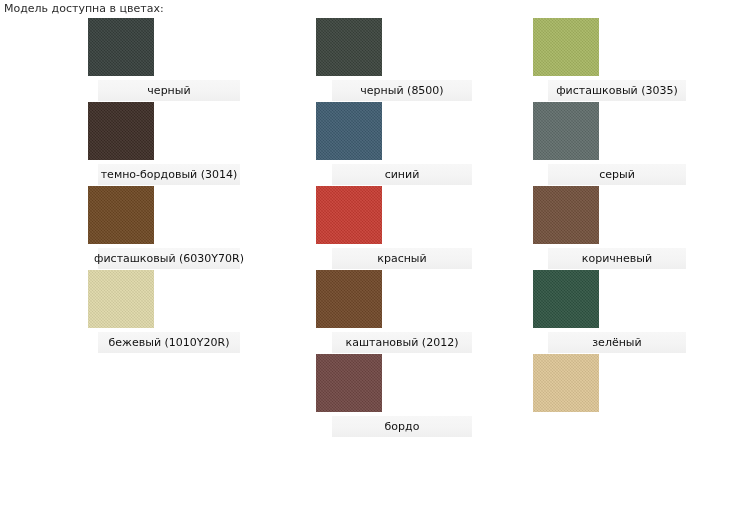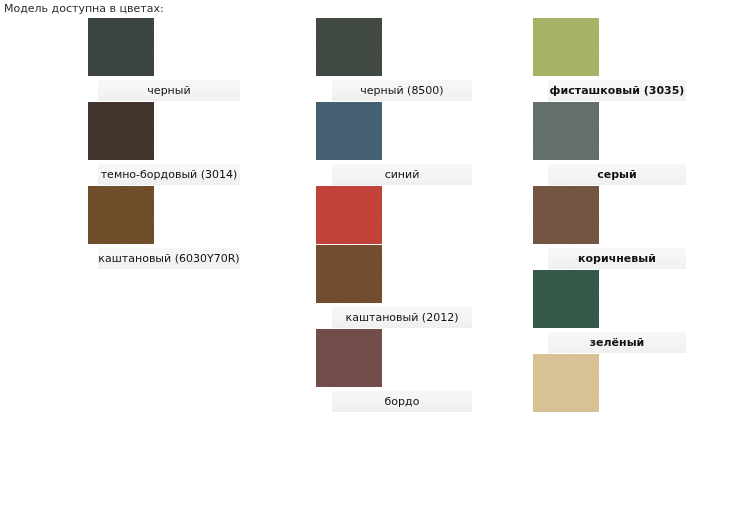--- a/index.html
+++ b/index.html
@@ -88,21 +88,21 @@
     font-size: 11px;
     line-height: 13px;
     color: #111111;
     white-space: nowrap;
     text-align: center;
   }
 
   
   .col-0 .label-bar { margin-left: 12px; width: 142px; }
   .col-1 .label-bar { margin-left: 18px; width: 140px; align-items: center; }
-  .col-2 .label-bar { margin-left: 17px; width: 138px; font-weight: bold; }
+  .col-2 .label-bar { margin-left: 17px; width: 138px; }
 
   .col-1 .swatch { margin-left: 2px; }
   .col-2 .swatch { margin-left: 2px; }
 </style>
 </head>
 <body>
 
 <div id="heading">Модель доступна в цветах:</div>
 
 <div class="columns">
@@ -115,39 +115,48 @@
       </div>
       <div class="swatch-entry">
         <div class="swatch" title="темно-бордовый (3014)" style="background: rgb(58, 42, 35);"></div>
         <div class="label-bar">
           <span class="label-text">темно-бордовый (3014)</span>
         </div>
       </div>
       <div class="swatch-entry">
         <div class="swatch" title="коричневый (6030Y70R)" style="background: rgb(107, 69, 32);"></div>
         <div class="label-bar">
-          <span class="label-text">каштановый (6030Y70R)</span>
+          <span class="label-text">фисташковый (6030Y70R)</span>
+        </div>
+      </div>
+      <div class="swatch-entry">
+        <div class="swatch" title="бежевый (1010Y20R)" style="background: rgb(220, 213, 166);"></div>
+        <div class="label-bar">
+          <span class="label-text">бежевый (1010Y20R)</span>
         </div>
       </div>
     </div>
   <div class="column col-1">
       <div class="swatch-entry">
         <div class="swatch" title="черный (8500)" style="background: rgb(56, 65, 58);"></div>
         <div class="label-bar">
           <span class="label-text">черный (8500)</span>
         </div>
       </div>
       <div class="swatch-entry">
         <div class="swatch" title="синий" style="background: rgb(60, 90, 110);"></div>
         <div class="label-bar">
           <span class="label-text">синий</span>
         </div>
       </div>
       <div class="swatch-entry">
         <div class="swatch" title="красный" style="background: rgb(196, 57, 47);"></div>
+        <div class="label-bar">
+          <span class="label-text">красный</span>
+        </div>
       </div>
       <div class="swatch-entry">
         <div class="swatch" title="каштановый (2012)" style="background: rgb(109, 69, 38);"></div>
         <div class="label-bar">
           <span class="label-text">каштановый (2012)</span>
         </div>
       </div>
       <div class="swatch-entry">
         <div class="swatch" title="бордо" style="background: rgb(109, 68, 65);"></div>
         <div class="label-bar">

